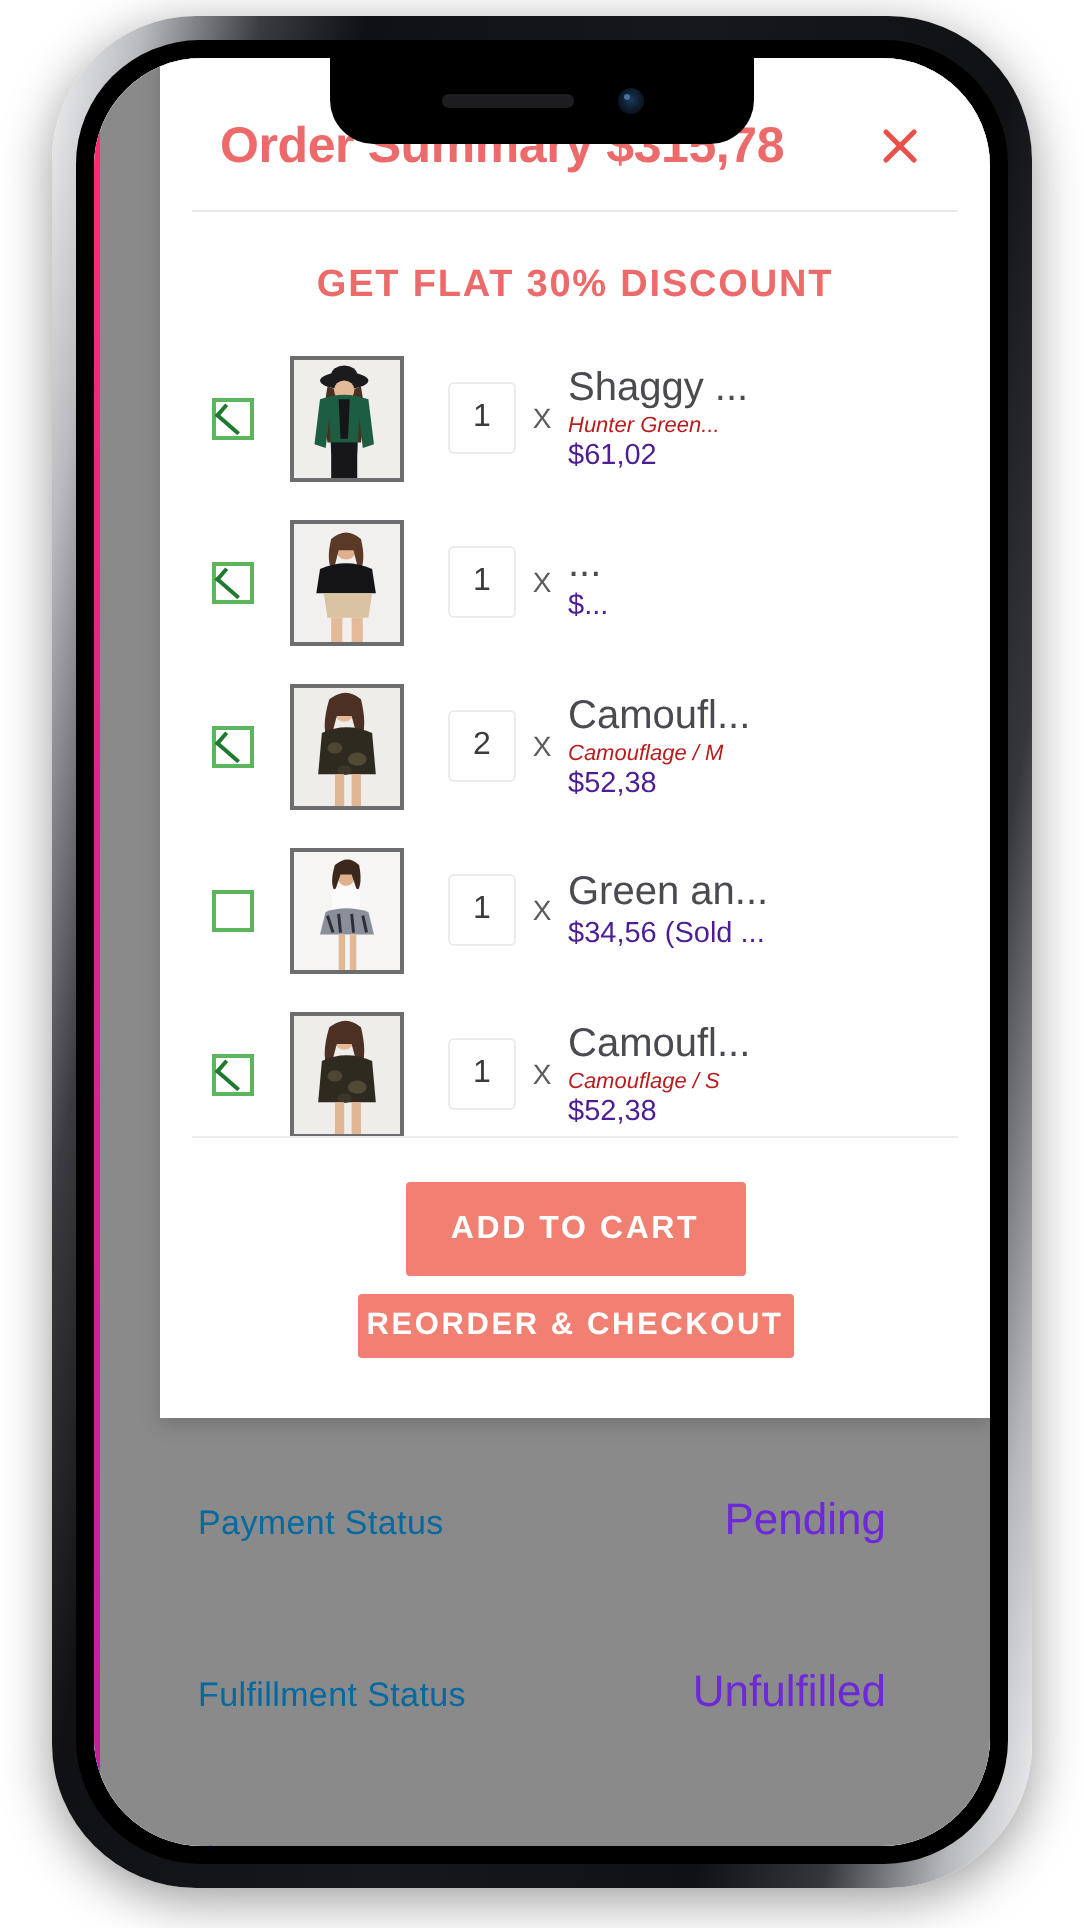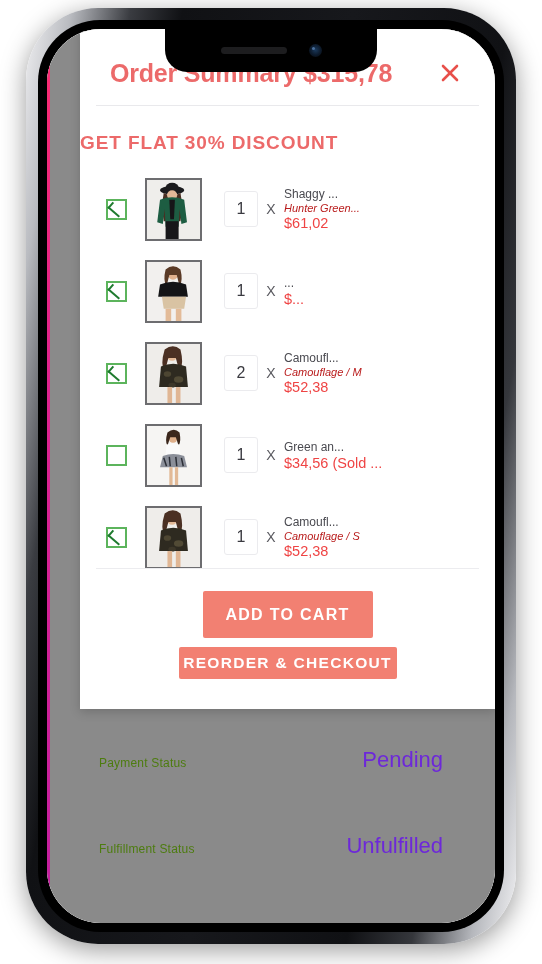--- a/index.html
+++ b/index.html
@@ -117,22 +117,22 @@
     padding: 0 52px;
     box-sizing: border-box;
   }
   .bg-status-row {
     display: flex;
     align-items: baseline;
     justify-content: space-between;
     height: 86px;
   }
   .bg-status-label {
-    font-size: 12px;
-    color: #4d7c0f;
+    font-size: 17px;
+    color: #0369a1;
     letter-spacing: .2px;
   }
   .bg-status-value {
     font-size: 22px;
     color: #6d28d9;
   }
 
   
   #order-summary-modal {
     position: absolute;
@@ -176,20 +176,21 @@
 
   #modal-divider-top {
     height: 1px;
     background: #e9e9ec;
     margin: 6px 16px 0 16px;
     flex: 0 0 auto;
   }
 
   #discount-banner {
     flex: 0 0 auto;
+    text-align: center;
     font-size: 19px;
     font-weight: bold;
     color: #ec6a6a;
     letter-spacing: .9px;
     padding: 26px 0 14px 0;
   }
 
   #cart-items-list {
     flex: 1 1 auto;
     overflow: hidden;
@@ -264,35 +265,35 @@
   }
   .item-details {
     flex: 1 1 auto;
     min-width: 0;
     display: flex;
     flex-direction: column;
     justify-content: center;
     gap: 1px;
   }
   .item-title {
-    font-size: 12px;
+    font-size: 20px;
     color: #4a4a50;
     white-space: nowrap;
     overflow: hidden;
   }
   .item-variant {
     font-size: 11px;
     color: #b91c1c;
     font-style: italic;
     white-space: nowrap;
     overflow: hidden;
   }
   .item-price {
     font-size: 14.5px;
-    color: #ef4444;
+    color: #4c1d95;
     white-space: nowrap;
     overflow: hidden;
   }
 
   #modal-divider-bottom {
     height: 1px;
     background: #ececef;
     flex: 0 0 auto;
     margin: 0 16px;
   }

